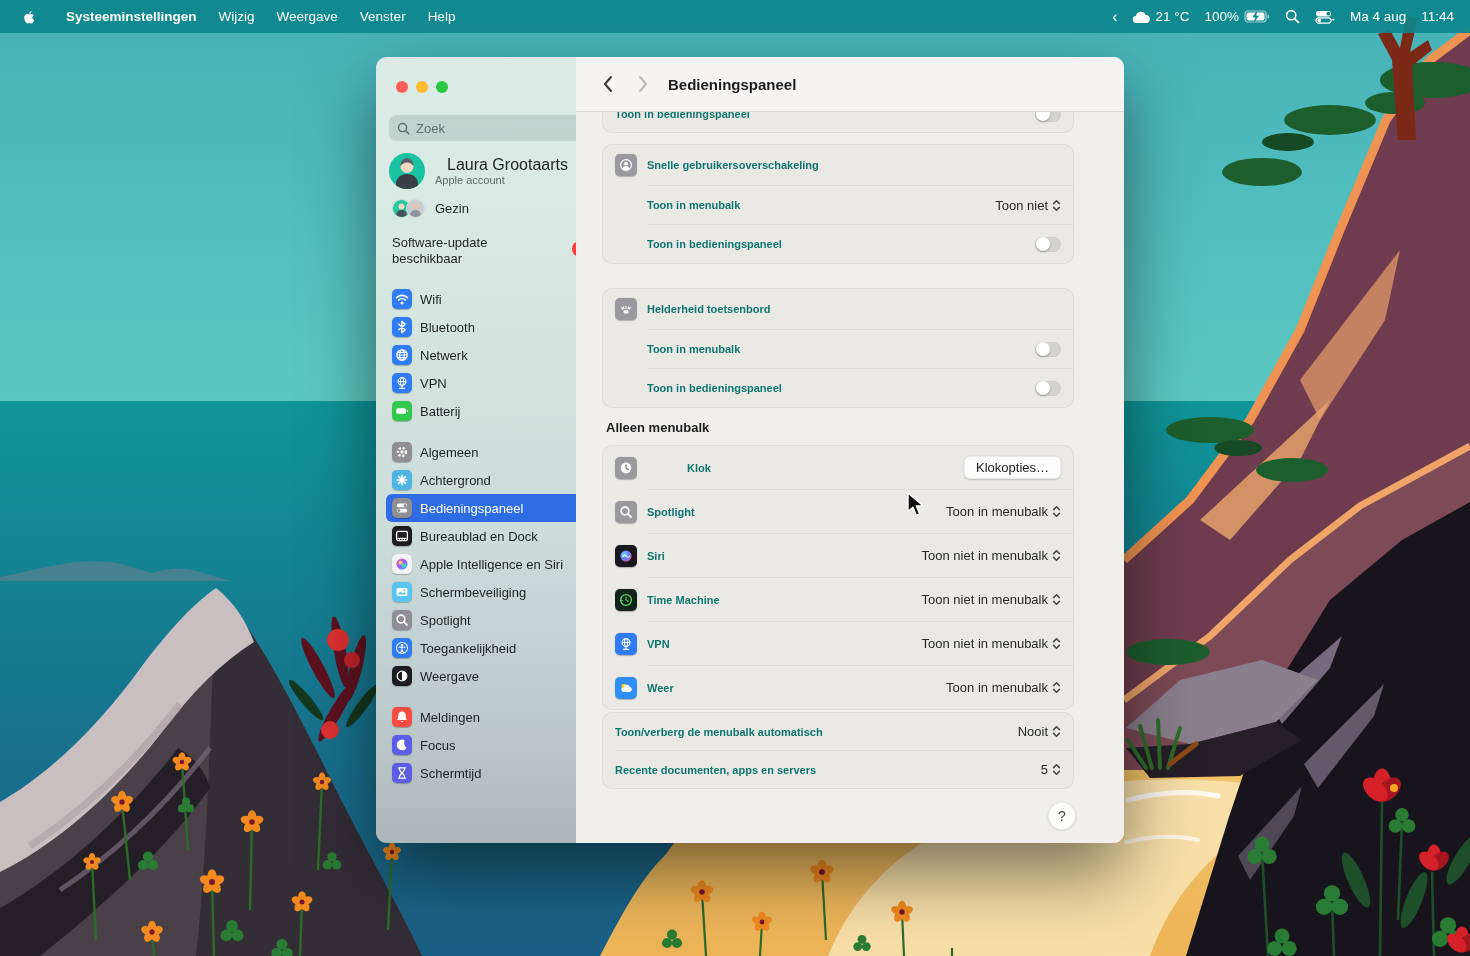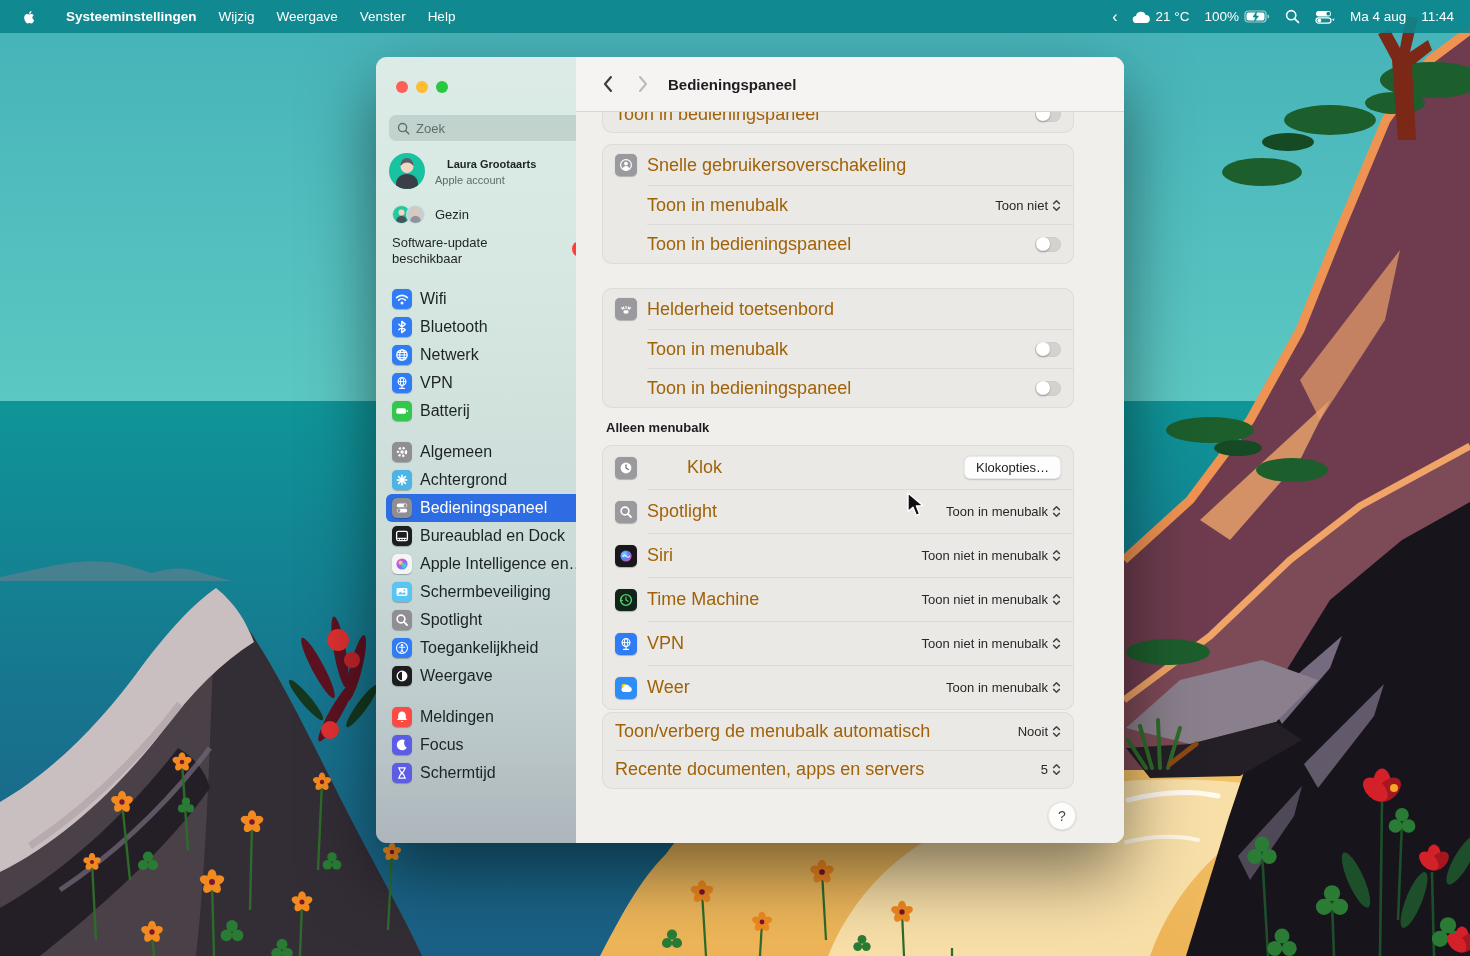--- a/index.html
+++ b/index.html
@@ -27,55 +27,55 @@
   .tlight{width:12px;height:12px;border-radius:50%;}
   .tl-r{background:#fe5f57;} .tl-y{background:#febc2e;} .tl-g{background:#28c840;}
 
   .search{position:absolute;left:13px;top:58px;width:200px;height:26px;border-radius:7px;
     background:rgba(142,164,160,.33);display:flex;align-items:center;gap:6px;padding:0 8px;box-sizing:border-box;}
   .search .ph{color:#5f6f6e;font-size:13px;}
 
   .account{position:absolute;left:13px;top:96px;display:flex;align-items:center;gap:10px;}
   .avatar{width:36px;height:36px;border-radius:50%;background:#19c2a1;overflow:hidden;position:relative;flex:0 0 auto;}
   .avatar svg{position:absolute;left:0;top:0;}
-  .acc-name{font-size:11px;font-weight:bold;color:#1c2423;line-height:15px;padding-left:12px;}
+  .acc-name{font-size:16px;font-weight:normal;color:#1c2423;line-height:15px;padding-left:12px;}
   .acc-sub{font-size:11px;color:#5d6c6a;margin-top:2px;}
-  .family{position:absolute;left:16px;top:148px;display:flex;align-items:center;}
+  .family{position:absolute;left:16px;top:142px;display:flex;align-items:center;}
   .fam-av{width:17px;height:17px;border-radius:50%;border:1px solid #cfe0da;position:relative;overflow:hidden;}
   .fam-av.two{margin-left:-5px;}
   .fam-lbl{font-size:13px;color:#1c2423;margin-left:10px;}
 
   .supdate{position:absolute;left:16px;top:178px;width:196px;display:flex;align-items:flex-start;}
   .supdate .txt{font-size:13px;color:#1c2423;line-height:16px;}
   .badge{margin-left:auto;margin-top:6px;min-width:16px;height:16px;border-radius:8px;background:#fc3d39;color:#fff;
     font-size:11px;font-weight:bold;display:flex;align-items:center;justify-content:center;padding:0 4px;box-sizing:border-box;}
 
   .side-list{position:absolute;left:10px;top:228px;width:206px;}
   .side-gap{height:13px;}
   .side-item{height:28px;border-radius:6px;display:flex;align-items:center;gap:8px;padding:0 6px;box-sizing:border-box;}
   .side-item.sel{background:#2e6ce4;}
-  .side-item .lbl{font-size:16px;color:#1c2423;white-space:nowrap;overflow:hidden;text-overflow:ellipsis;}
+  .side-item .lbl{font-size:13px;color:#1c2423;white-space:nowrap;overflow:hidden;text-overflow:ellipsis;}
   .side-item.sel .lbl{color:#fff;}
   .tile{width:20px;height:20px;border-radius:5px;flex:0 0 auto;display:flex;align-items:center;justify-content:center;
     box-shadow:0 .5px 1px rgba(0,0,0,.25);}
   .tile svg{display:block;}
 
   
   .main{flex:1;background:#f0efec;position:relative;display:flex;flex-direction:column;}
   .mhead{height:54px;flex:0 0 auto;background:#f5f4f2;border-bottom:1px solid #d9d7d4;
     display:flex;align-items:center;position:relative;z-index:5;}
   .navbtn{width:26px;height:26px;display:flex;align-items:center;justify-content:center;}
   .navbtn svg{display:block;}
   .mtitle{font-size:15px;font-weight:bold;color:#1d1d1f;margin-left:12px;}
   .mbody{flex:1;position:relative;overflow:hidden;}
 
   .card{position:absolute;left:26px;width:472px;background:#eae9e6;border:1px solid rgba(0,0,0,.055);
     border-radius:10px;box-sizing:border-box;box-shadow:0 0 1px rgba(0,0,0,.03);}
   .row{display:flex;align-items:center;padding:0 12px;position:relative;}
-  .row .rlbl{font-size:18px;color:#a16207;}
+  .row .rlbl{font-size:11px;color:#0f766e;font-weight:bold;}
   .row .spacer{flex:1;}
   .divider{height:1px;background:#dddbd8;margin-right:0;}
   .tile22{width:22px;height:22px;border-radius:5px;display:flex;align-items:center;justify-content:center;flex:0 0 auto;
     margin-right:10px;box-shadow:0 .5px 1px rgba(0,0,0,.25);}
   .toggle{width:26px;height:15px;border-radius:8px;background:#d4d2cf;position:relative;flex:0 0 auto;box-shadow:inset 0 0 0 .5px rgba(0,0,0,.06);}
   .toggle .knob{position:absolute;left:.5px;top:.5px;width:14px;height:14px;border-radius:50%;background:#fff;
     box-shadow:0 1px 2px rgba(0,0,0,.3);}
   .select{display:flex;align-items:center;gap:4px;}
   .select .val{font-size:13px;color:#28282a;}
   .pbtn{background:#fdfdfd;border:1px solid rgba(0,0,0,.07);border-radius:6px;box-shadow:0 .5px 1.5px rgba(0,0,0,.18);

